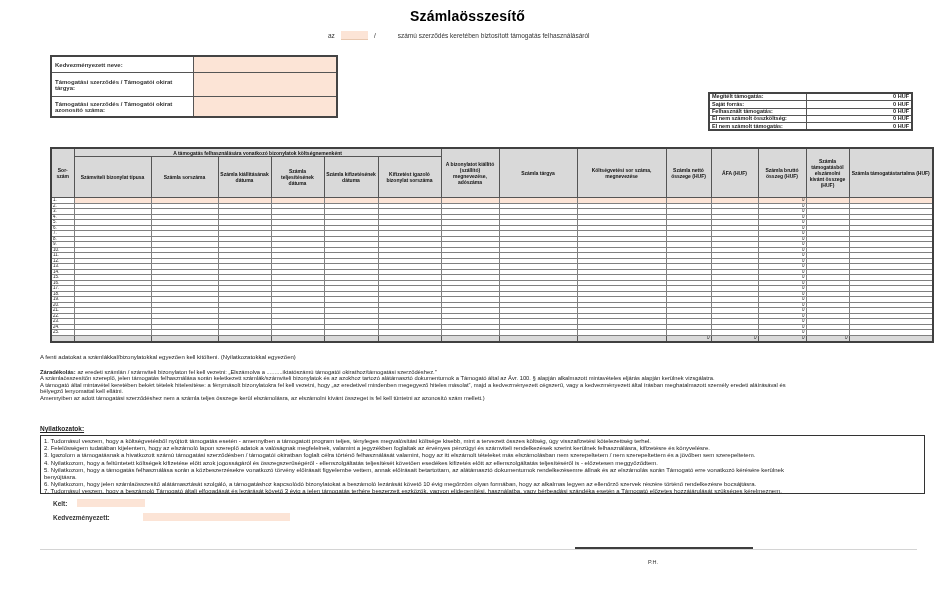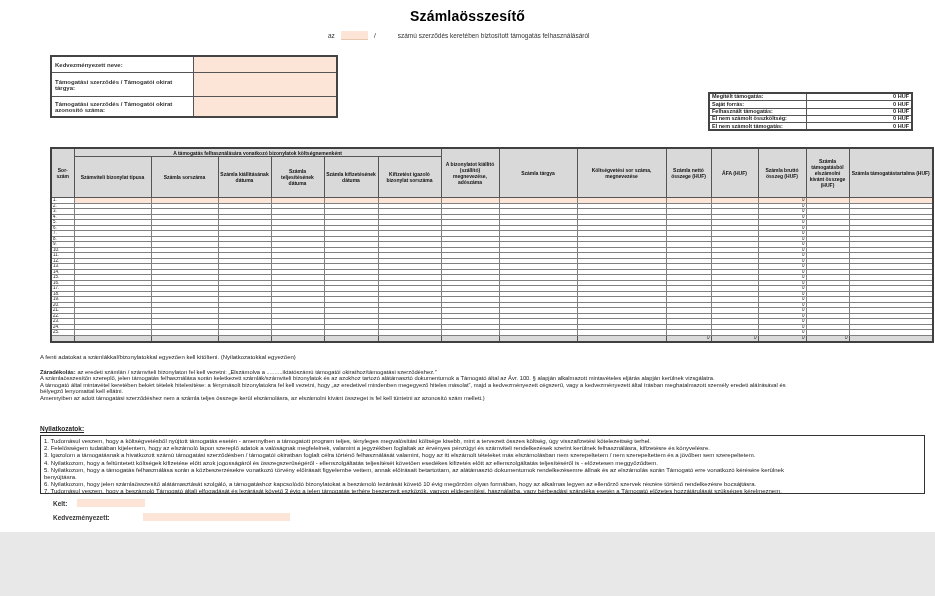--- a/index.html
+++ b/index.html
@@ -1,17 +1,17 @@
 <!DOCTYPE html>
 <html><head>
 <meta charset="utf-8">
 <style>
   html,body{margin:0;padding:0;background:#e8e8e8;}
   .page{
-    position:relative;width:935px;height:532px;background:#ffffff;
+    position:relative;width:935px;height:596px;background:#ffffff;
     font-family:"Liberation Sans",sans-serif;color:#1a1a1a;overflow:hidden;
   }
   
   .title{position:absolute;top:8px;left:0;width:935px;text-align:center;
     font-size:14px;font-weight:bold;color:#000;letter-spacing:.2px;}
   .subtitle{position:absolute;top:31px;left:328px;display:flex;align-items:center;
     font-size:6.5px;color:#333;}
   .subtitle .fill{width:27px;height:8px;margin-left:6px;border-bottom:1px solid #e8c8b0;}
   .subtitle .slash{margin-left:6px;}
   .subtitle .suffix{margin-left:22px;}

